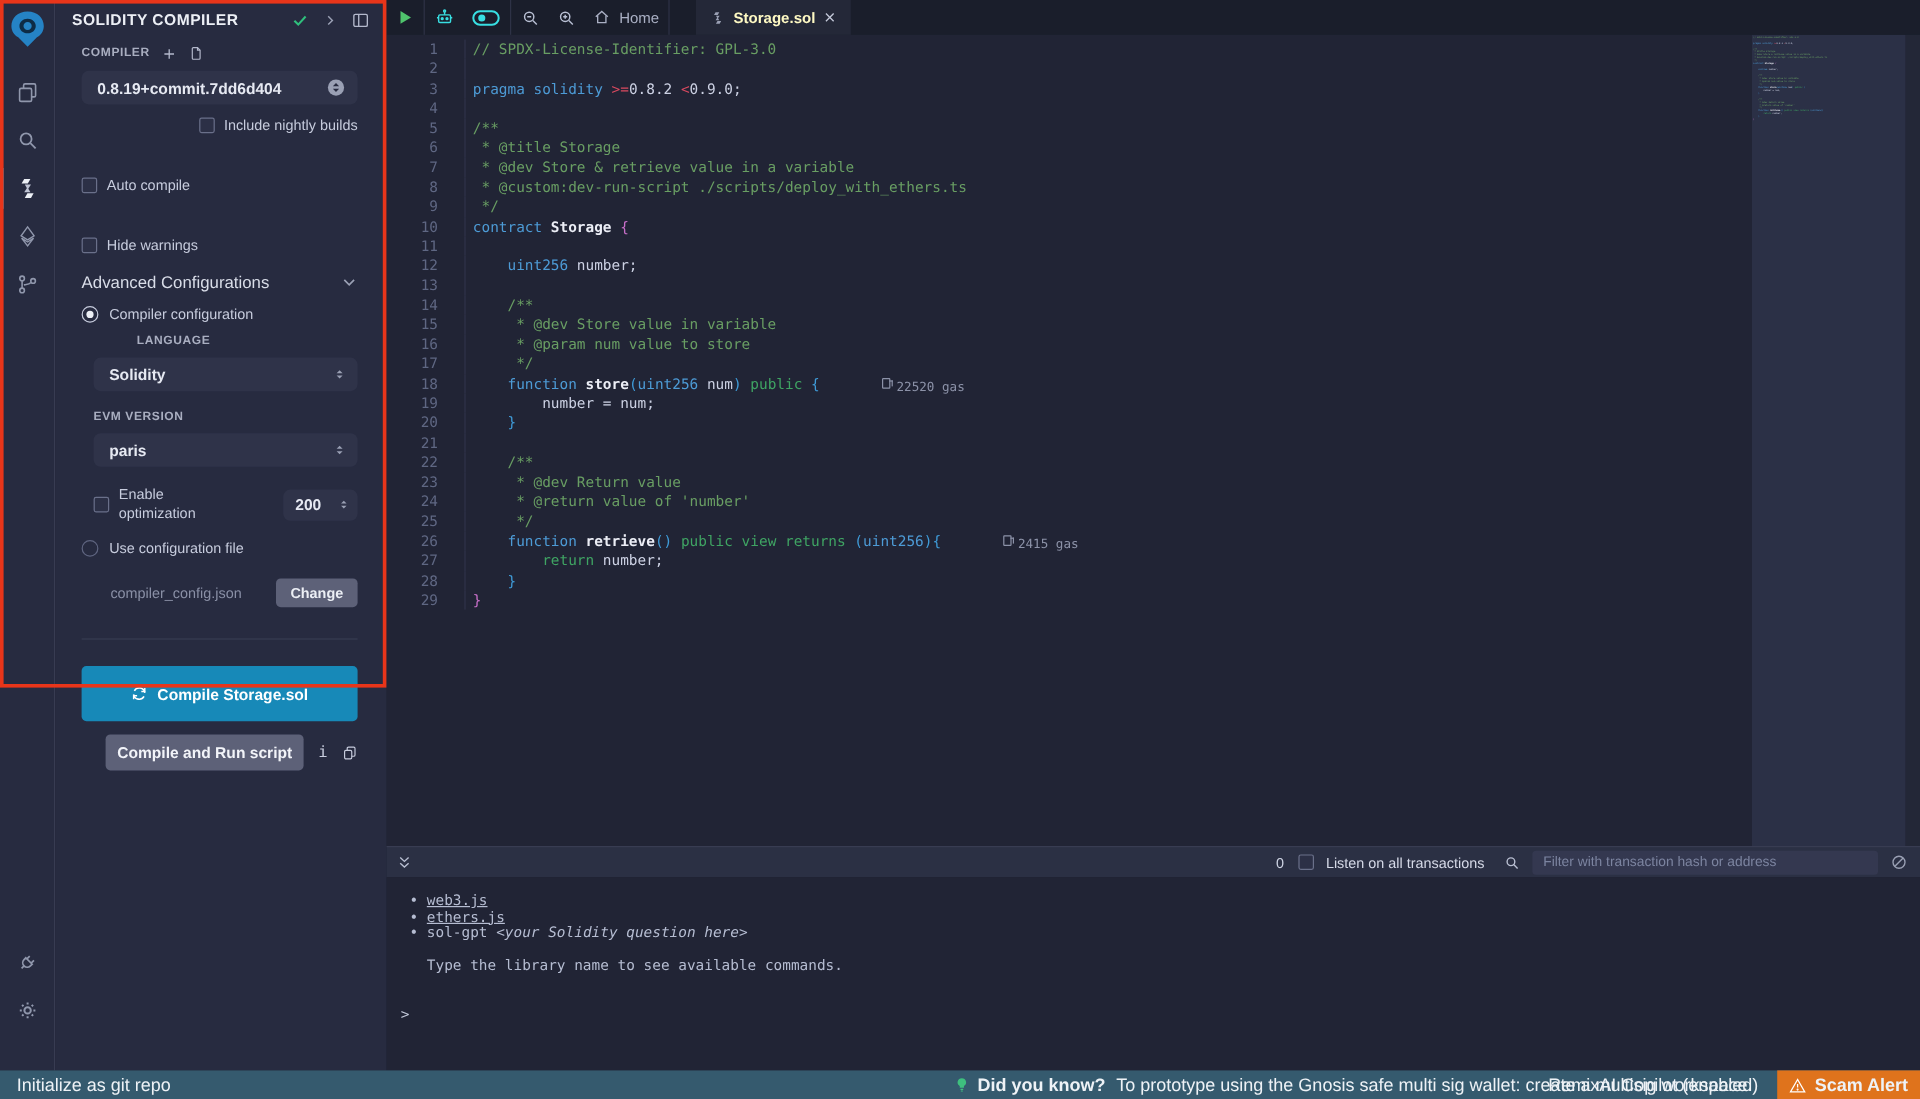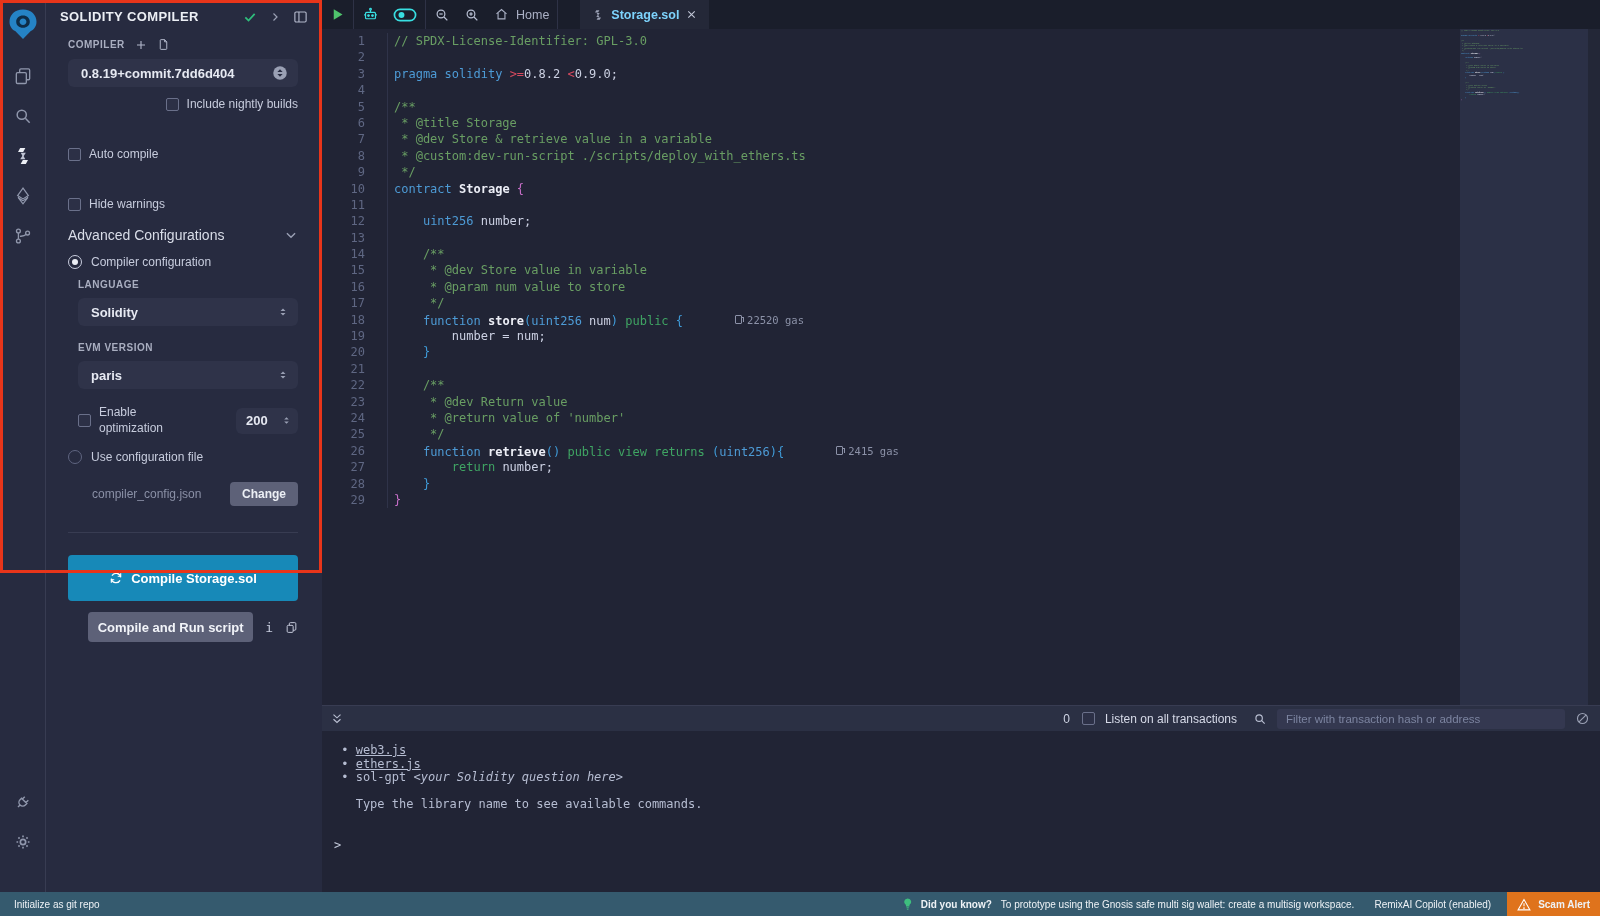--- a/index.html
+++ b/index.html
@@ -71,38 +71,38 @@
 
   
   .main { flex:1; display:flex; flex-direction:column; min-width:0; background:#212435; }
   .topbar { height:29px; background:#1a1e2b; display:flex; align-items:stretch; flex:none; }
   .tb-group { display:flex; align-items:center; padding:0 8px; gap:14px; }
   .tb-sep { width:1px; background:#2e3246; margin:0; }
   .tb-btn { display:flex; align-items:center; justify-content:center; cursor:pointer; }
   .home-btn { display:flex; align-items:center; gap:7px; color:#aab0c4; font-size:12.5px; }
   .tab-spacer { width:22px; }
   .tab { display:flex; align-items:center; gap:7px; padding:0 12px; background:#242838;
-    color:#7dd3fc; font-size:12.5px; font-weight:700; cursor:pointer; }
+    color:#fef9c3; font-size:12.5px; font-weight:700; cursor:pointer; }
 
   
   .editor-area { flex:1; position:relative; overflow:hidden; padding-top:4px;
     font-family:"DejaVu Sans Mono", monospace; font-size:12px; }
   .ed-line { display:flex; height:16.4px; line-height:16.4px; }
   .ln { width:52px; text-align:right; padding-right:9px; color:#5f6783; flex:none; }
   .code { white-space:pre; margin-left:13px; border-left:1px solid #2f3349; padding-left:6px; }
   .s-c { color:#699e63; }
   .s-k { color:#4d9bd6; }
   .s-o { color:#d8495f; }
   .s-p { color:#ccd1e3; }
   .s-f { color:#eceef6; font-weight:700; }
   .s-m { color:#3fa463; }
   .s-b1 { color:#c86fc9; }
   .s-b2 { color:#3f9bd8; }
   .gas { color:#8c92a8; font-size:10.5px; margin-left:24px; display:inline-flex;
-    align-items:center; gap:5px; font-family:"DejaVu Sans Mono",monospace;padding-left:28px; }
+    align-items:flex-start; gap:5px; font-family:"DejaVu Sans Mono",monospace;padding-left:28px; }
   .gas-icon { width:7px; height:9px; border:1px solid #8c92a8; border-radius:1px;
     display:inline-block; position:relative; }
   .gas-icon::after { content:''; position:absolute; right:-3px; top:1px; width:2px; height:4px;
     border-right:1px solid #8c92a8; border-top:1px solid #8c92a8; }
   .minimap { position:absolute; top:0; right:12px; width:128px; bottom:0; background:#2b3046; }
   .minimap-scale { transform:scale(0.15); transform-origin:0 0; padding:4px 0 0 6px;
     font-family:"DejaVu Sans Mono",monospace; font-size:12px; }
   .mm-line { height:16.4px; line-height:16.4px; white-space:pre; }
   .mm-line .code { border:none; margin:0; padding:0; }
   .scroll-track { position:absolute; top:0; right:0; width:12px; bottom:0; background:#232737; }
@@ -119,21 +119,21 @@
   .terminal-body { height:161px; background:#212435; color:#b6bdd2; padding:13px 0 0 12px;
     font-family:"DejaVu Sans Mono",monospace; font-size:12px; line-height:13.5px; flex:none; }
   .term-line { white-space:pre; min-height:13.5px; }
   .t-t { }
   .t-l { text-decoration:underline; }
   .t-i { font-style:italic; }
   .prompt { margin-top:27px; color:#c3c9da; }
 
   
   .statusbar { height:24px; background:#355a6e; display:flex; align-items:center;
-    padding-left:14px; font-size:10px; color:#eef2f6; position:relative; flex:none; }
+    padding-left:14px; font-size:15px; color:#eef2f6; position:relative; flex:none; }
   .sb-center { position:absolute; left:70.5%; transform:translateX(-50%); display:flex;
     align-items:center; gap:7px; white-space:nowrap; }
   .sb-center b { font-weight:700; margin-right:2px; }
   .sb-right { margin-left:auto; display:flex; align-items:center; height:24px; }
   .copilot { margin-right:16px; }
   .scam { background:#df731c; height:24px; display:flex; align-items:center; gap:7px;
     padding:0 10px; font-weight:600; cursor:pointer; }
 </style>
 </head>
 <body>
@@ -265,21 +265,21 @@
               <path d="M5 9l7 7 7-7"></path>
             </svg>
         </div>
 
         <div class="radio-row">
           <span class="radio checked"></span>
           <span>Compiler configuration</span>
         </div>
 
         <div class="indent">
-          <div class="lbl-row" style="margin-top:10px;">
+          <div class="lbl-row" style="margin-top:10px;margin-left:36px;">
             <span class="small-label">LANGUAGE</span>
           </div>
           <div class="sel">
             <span>Solidity</span>
             <svg width="12" height="14" viewBox="0 0 24 24">
                 <path d="M7 10l5-5 5 5zM7 14l5 5 5-5z" fill="#9aa0b4"></path>
               </svg>
           </div>
 
           <div class="lbl-row" style="margin-top:16px;">

